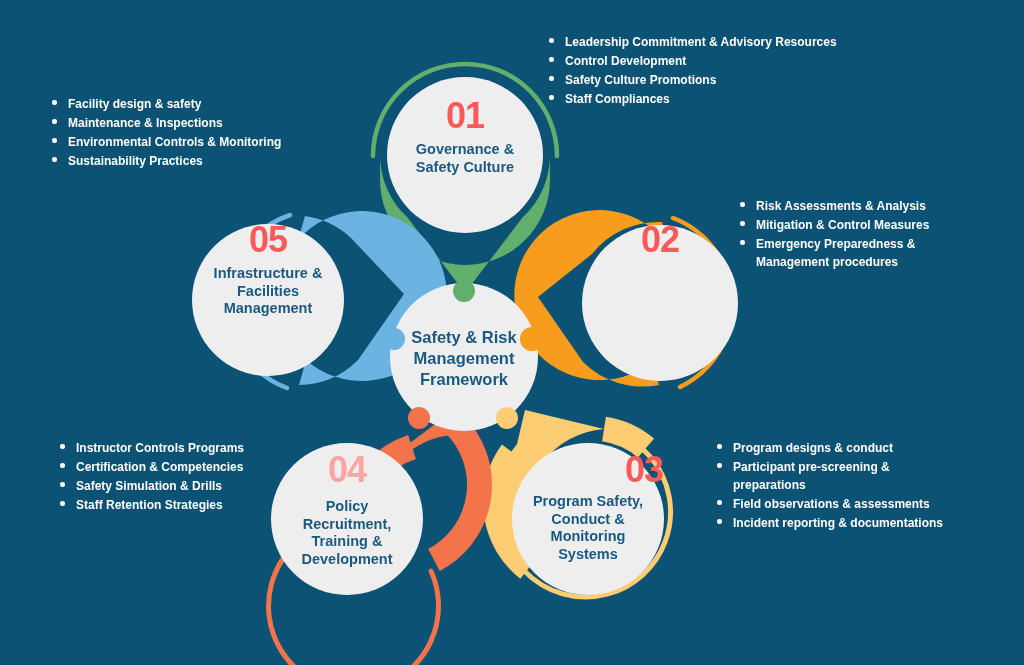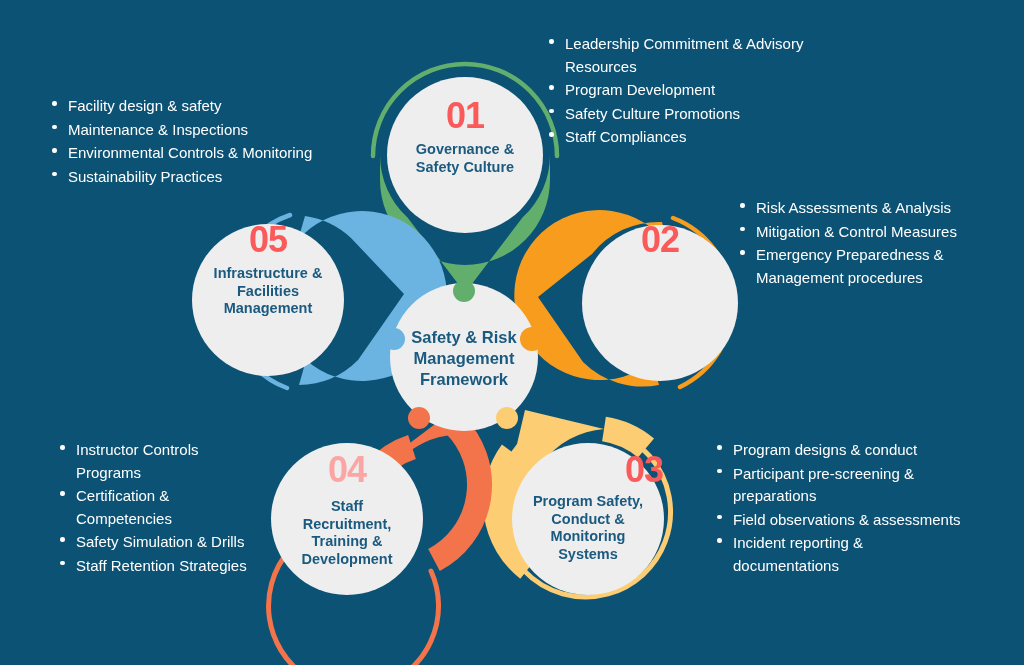--- a/index.html
+++ b/index.html
@@ -35,22 +35,22 @@
     color:#1b5a80;
     font-weight:bold;
     font-size:16.5px;
     line-height:1.28;
     pointer-events:none;
   }
 
   .bullets{
     position:absolute;
     color:#ffffff;
-    font-size:15px;
-    font-weight:normal;
+    font-size:12px;
+    font-weight:bold;
     line-height:1.5;
   }
   .bullets ul{margin:0;padding:0 0 0 20px;list-style:none;}
   .bullets li{position:relative;margin:0 0 1px 0;}
   .bullets li .bul{
     position:absolute;left:-16px;top:0.42em;
     width:4.5px;height:4.5px;border-radius:50%;
     background:#ffffff;
   }
 </style>
@@ -157,21 +157,21 @@
       <div>Program Safety,</div>
       <div>Conduct &amp;</div>
       <div>Monitoring</div>
       <div>Systems</div>
     </div>
   </div>
 
   <div class="node-label" style="left: 272px; top: 452px; width: 150px; color: rgb(27, 90, 128);">
     <div class="node-num" style="font-size: 36px; margin-bottom: 10px; color: #fca5a5;">04</div>
     <div class="node-title">
-      <div>Staff</div>
+      <div>Policy</div>
       <div>Recruitment,</div>
       <div>Training &amp;</div>
       <div>Development</div>
     </div>
   </div>
 
   <div class="node-label" style="left: 192px; top: 222px; width: 152px; color: rgb(27, 90, 128);">
     <div class="node-num" style="font-size: 36px; margin-bottom: 7px; color: rgb(250, 90, 90);">05</div>
     <div class="node-title">
       <div>Infrastructure &amp;</div>
@@ -182,21 +182,21 @@
 
   <div class="center-label" style="left: 384px; top: 327px; width: 160px; color: rgb(27, 90, 128);">
     <div>Safety &amp; Risk</div>
     <div>Management</div>
     <div>Framework</div>
   </div>
 
   <div class="bullets" style="left:545px;top:33px;width:310px;">
     <ul>
       <li><span class="bul"></span><span>Leadership Commitment &amp; Advisory Resources</span></li>
-      <li><span class="bul"></span><span>Program Development</span></li>
+      <li><span class="bul"></span><span>Control Development</span></li>
       <li><span class="bul"></span><span>Safety Culture Promotions</span></li>
       <li><span class="bul"></span><span>Staff Compliances</span></li>
     </ul>
   </div>
 
   <div class="bullets" style="left:48px;top:95px;width:320px;">
     <ul>
       <li><span class="bul"></span><span>Facility design &amp; safety</span></li>
       <li><span class="bul"></span><span>Maintenance &amp; Inspections</span></li>
       <li><span class="bul"></span><span>Environmental Controls &amp; Monitoring</span></li>

